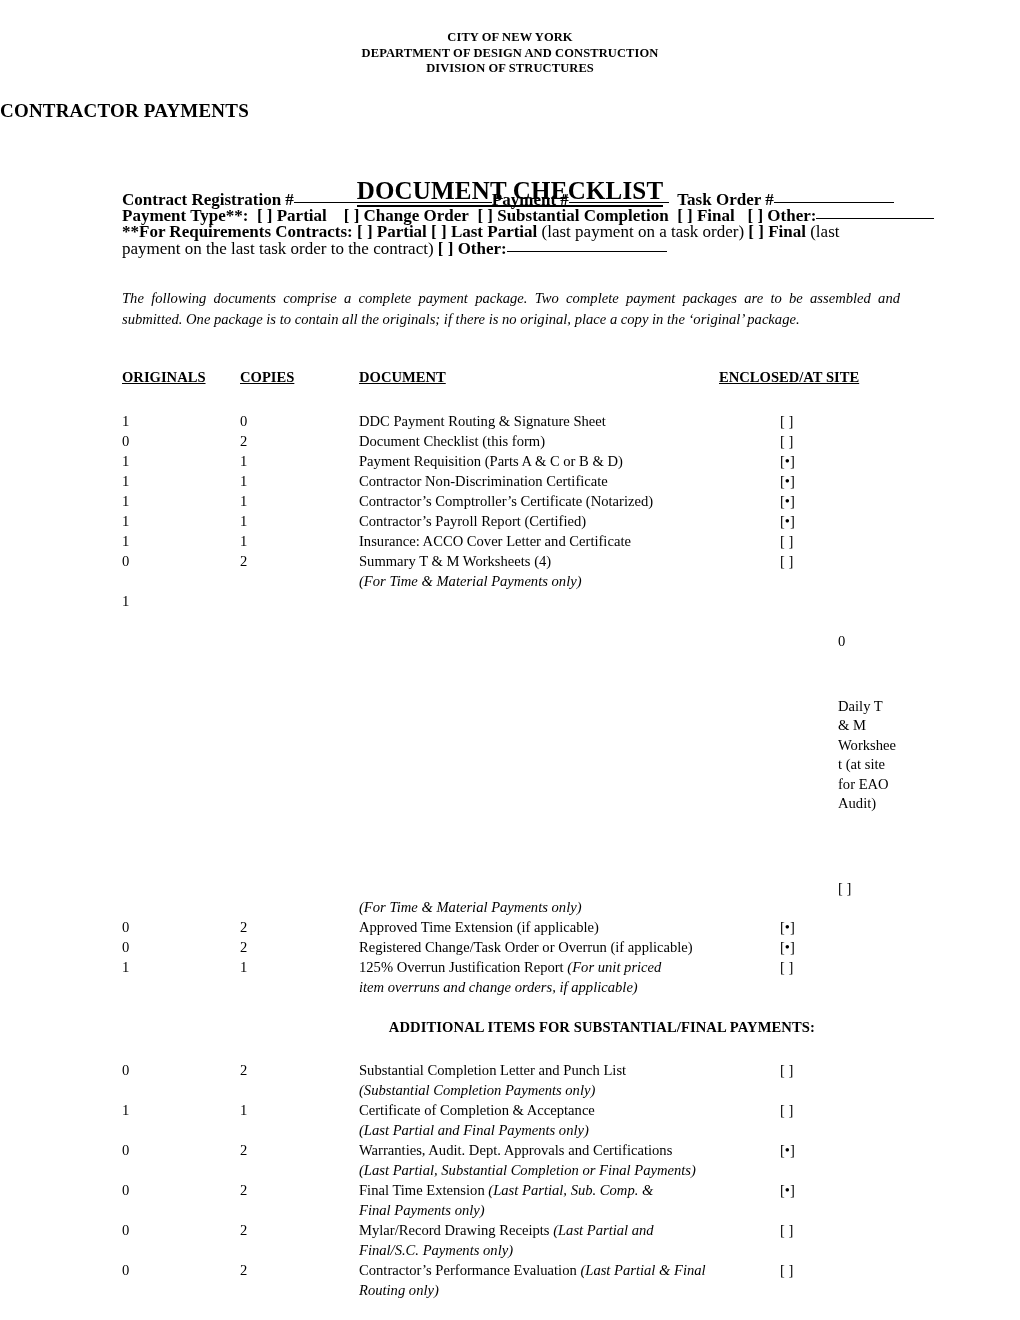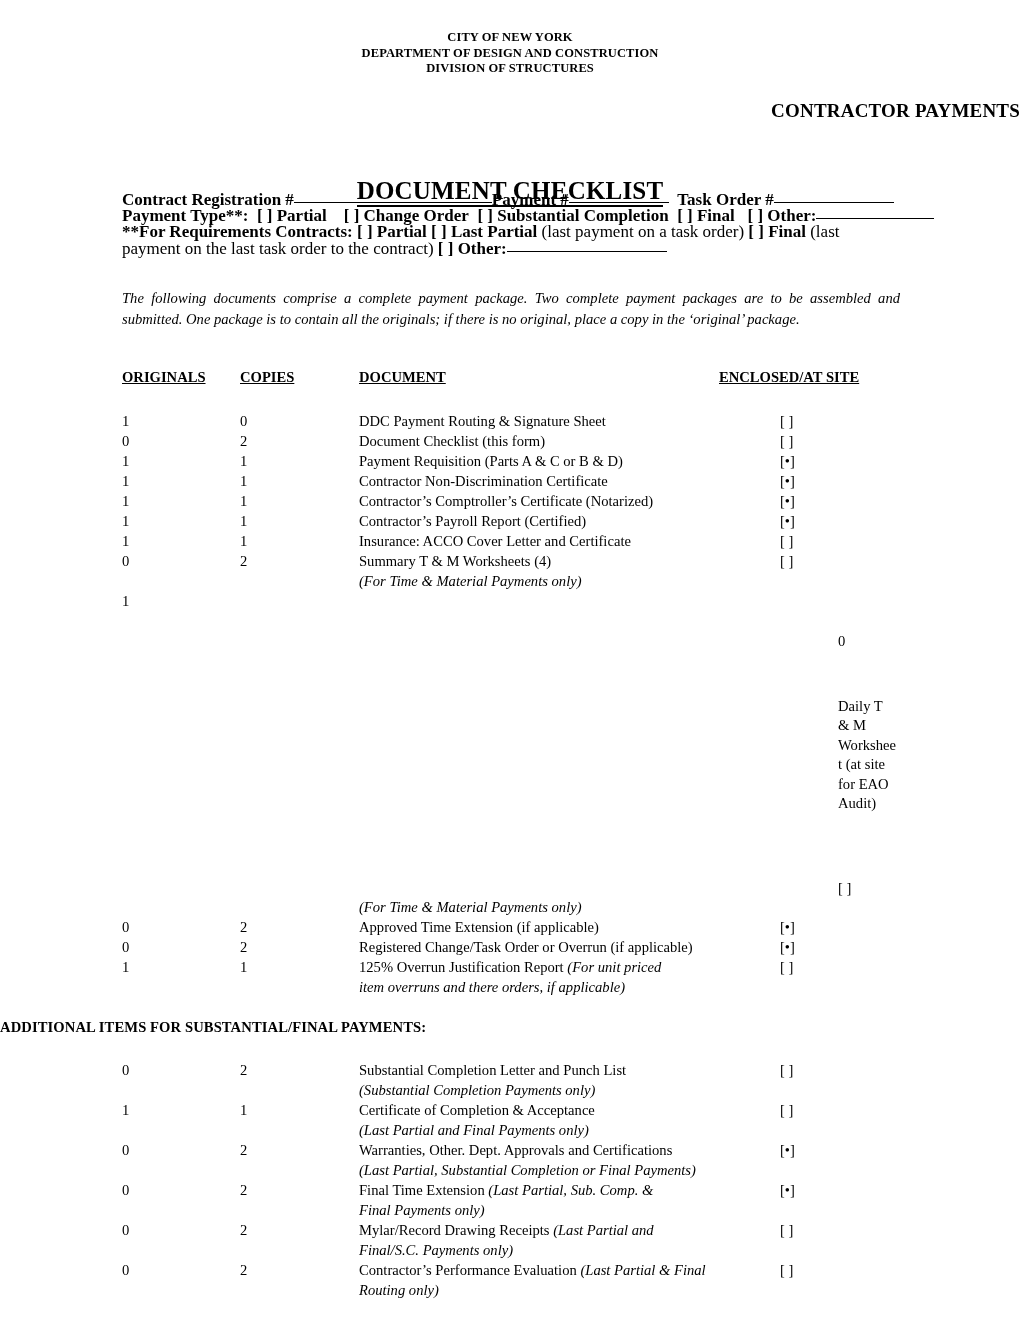--- a/index.html
+++ b/index.html
@@ -33,21 +33,21 @@
   .agency-line {
     font-weight: bold;
     font-size: 12.5px;
     line-height: 15.5px;
     letter-spacing: 0.1px;
   }
   .section-title {
     position: absolute;
     left: 0; top: 100px;
     width: 1020px;
-    text-align: right;
+    text-align: left;
     font-weight: bold;
     font-size: 19px;
     letter-spacing: 0.2px;
   }
   .doc-title {
     position: absolute;
     left: 0; top: 147px;
     width: 1020px;
     text-align: center;
     font-weight: bold;
@@ -163,21 +163,21 @@
     font-size: 14.6px;
     line-height: 19.4px;
     word-wrap: break-word;
     overflow-wrap: break-word;
   }
 
   .additional-heading {
     position: absolute;
     left: 0; top: 1019px;
     width: 815px;
-    text-align: left;
+    text-align: right;
     font-weight: bold;
     font-size: 14.6px;
     letter-spacing: 0.1px;
   }
 
   .rows2 {
     position: absolute;
     left: 0; top: 1061px;
     width: 1020px;
     font-size: 14.6px;
@@ -325,21 +325,21 @@
     </div>
 
     <div class="row">
       <span class="c-orig">1</span>
       <span class="c-copies">1</span>
       <span class="c-doc"><span>125% Overrun Justification Report </span><span class="it">(For unit priced</span></span>
       <span class="c-chk">[ ]</span>
     </div>
 
     <div class="row">
-      <span class="sub">item overruns and there orders, if applicable)</span>
+      <span class="sub">item overruns and change orders, if applicable)</span>
     </div>
   </div>
 
   <div class="additional-heading">ADDITIONAL ITEMS FOR SUBSTANTIAL/FINAL PAYMENTS:</div>
 
   <div class="rows2">
 
     <div class="row">
       <span class="c-orig">0</span>
       <span class="c-copies">2</span>
@@ -356,21 +356,21 @@
       <span class="c-doc">Certificate of Completion &amp; Acceptance</span>
       <span class="c-chk">[ ]</span>
     </div>
     <div class="row">
       <span class="sub">(Last Partial and Final Payments only)</span>
     </div>
 
     <div class="row">
       <span class="c-orig">0</span>
       <span class="c-copies">2</span>
-      <span class="c-doc">Warranties, Other. Dept. Approvals and Certifications</span>
+      <span class="c-doc">Warranties, Audit. Dept. Approvals and Certifications</span>
       <span class="c-chk">[•]</span>
     </div>
     <div class="row">
       <span class="sub">(Last Partial, Substantial Completion or Final Payments)</span>
     </div>
 
     <div class="row">
       <span class="c-orig">0</span>
       <span class="c-copies">2</span>
       <span class="c-doc"><span>Final Time Extension </span><span class="it">(Last Partial, Sub. Comp. &amp;</span></span>

